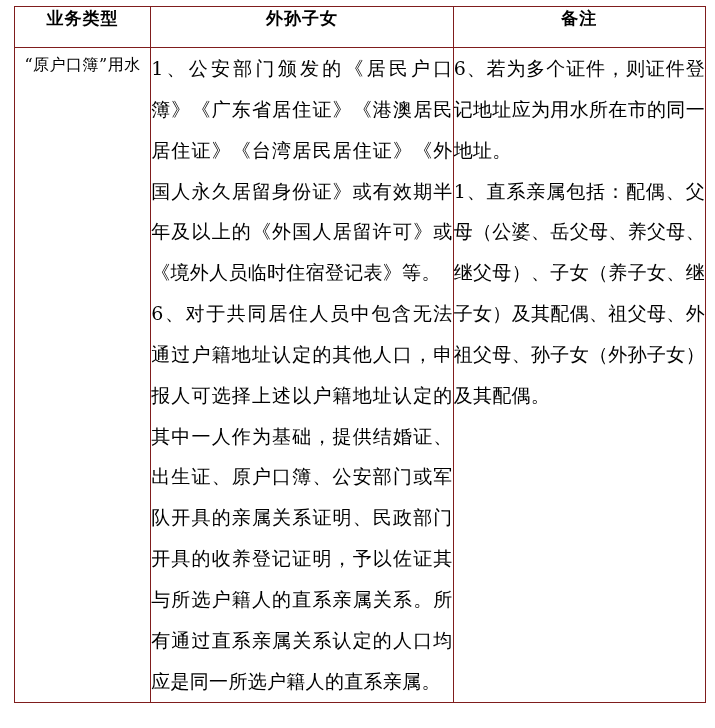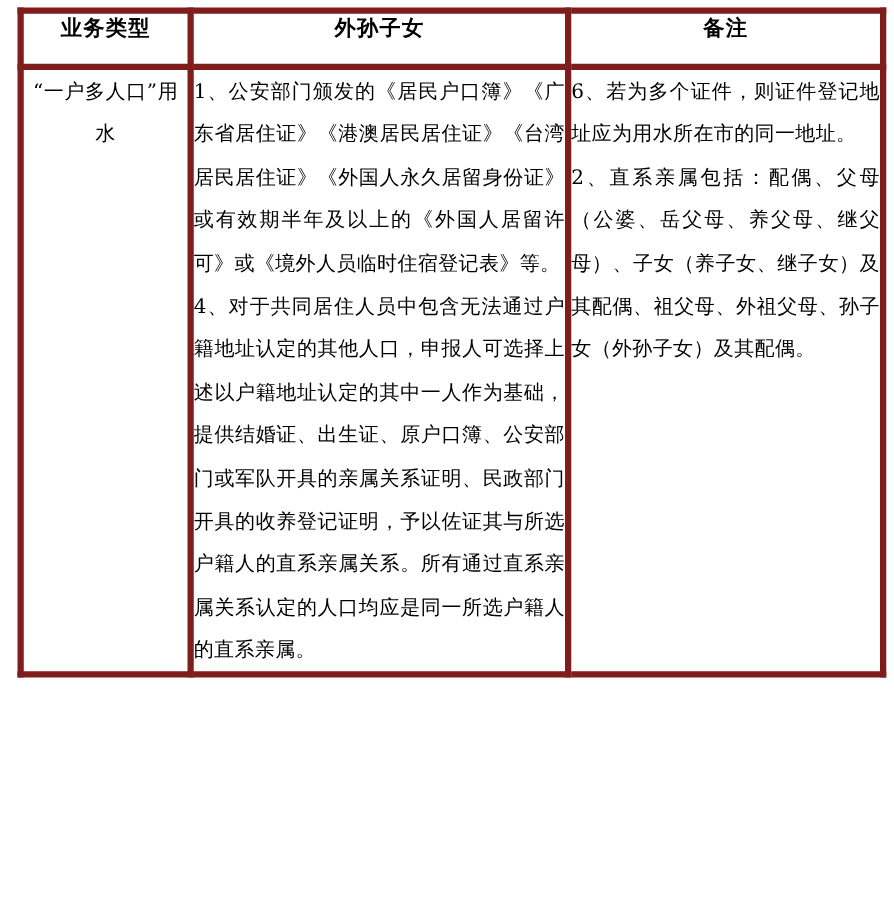--- a/index.html
+++ b/index.html
@@ -22,21 +22,21 @@
     padding: 6px 10px 0 14px;
   }
   table.doc-table {
     border-collapse: collapse;
     table-layout: fixed;
     width: 692px;
     margin: 0;
   }
   table.doc-table td,
   table.doc-table th {
-    border: 5px solid #7f1d1d;
+    border: 1px solid #7f1d1d;
     vertical-align: top;
     padding: 0;
   }
   thead th {
     height: 40px;
     text-align: center;
     vertical-align: middle;
     font-weight: bold;
     font-size: 17px;
     letter-spacing: 1px;
@@ -47,21 +47,21 @@
 
   td.cell-type {
     text-align: left;
     vertical-align: middle;
     font-size: 16px;
     line-height: 2.15;
     padding: 0 8px 0 10px;
     letter-spacing: 0.5px;
   }
   td.cell-body {
-    font-size: 16px;
+    font-size: 19px;
     line-height: 2.15;
     padding: 8px 8px 10px 8px;
     letter-spacing: 0.3px;
   }
   td.cell-body p {
     margin: 0;
     text-align: justify;
     text-justify: inter-ideograph;
   }
   .type-text {
@@ -82,26 +82,26 @@
     <thead>
       <tr>
         <th>业务类型</th>
         <th>外孙子女</th>
         <th>备注</th>
       </tr>
     </thead>
     <tbody>
       <tr>
         <td class="cell-type">
-          <span class="type-text">“一户多人口”用水</span>
+          <span class="type-text">“原户口簿”用水</span>
         </td>
         <td class="cell-body">
           <p>1、公安部门颁发的《居民户口簿》《广东省居住证》《港澳居民居住证》《台湾居民居住证》《外国人永久居留身份证》或有效期半年及以上的《外国人居留许可》或《境外人员临时住宿登记表》等。</p>
-          <p>4、对于共同居住人员中包含无法通过户籍地址认定的其他人口，申报人可选择上述以户籍地址认定的其中一人作为基础，提供结婚证、出生证、原户口簿、公安部门或军队开具的亲属关系证明、民政部门开具的收养登记证明，予以佐证其与所选户籍人的直系亲属关系。所有通过直系亲属关系认定的人口均应是同一所选户籍人的直系亲属。</p>
+          <p>6、对于共同居住人员中包含无法通过户籍地址认定的其他人口，申报人可选择上述以户籍地址认定的其中一人作为基础，提供结婚证、出生证、原户口簿、公安部门或军队开具的亲属关系证明、民政部门开具的收养登记证明，予以佐证其与所选户籍人的直系亲属关系。所有通过直系亲属关系认定的人口均应是同一所选户籍人的直系亲属。</p>
         </td>
         <td class="cell-body">
           <p>6、若为多个证件，则证件登记地址应为用水所在市的同一地址。</p>
-          <p>2、直系亲属包括：配偶、父母（公婆、岳父母、养父母、继父母）、子女（养子女、继子女）及其配偶、祖父母、外祖父母、孙子女（外孙子女）及其配偶。</p>
+          <p>1、直系亲属包括：配偶、父母（公婆、岳父母、养父母、继父母）、子女（养子女、继子女）及其配偶、祖父母、外祖父母、孙子女（外孙子女）及其配偶。</p>
         </td>
       </tr>
     </tbody>
   </table>
 </div>
 
 </body></html>

